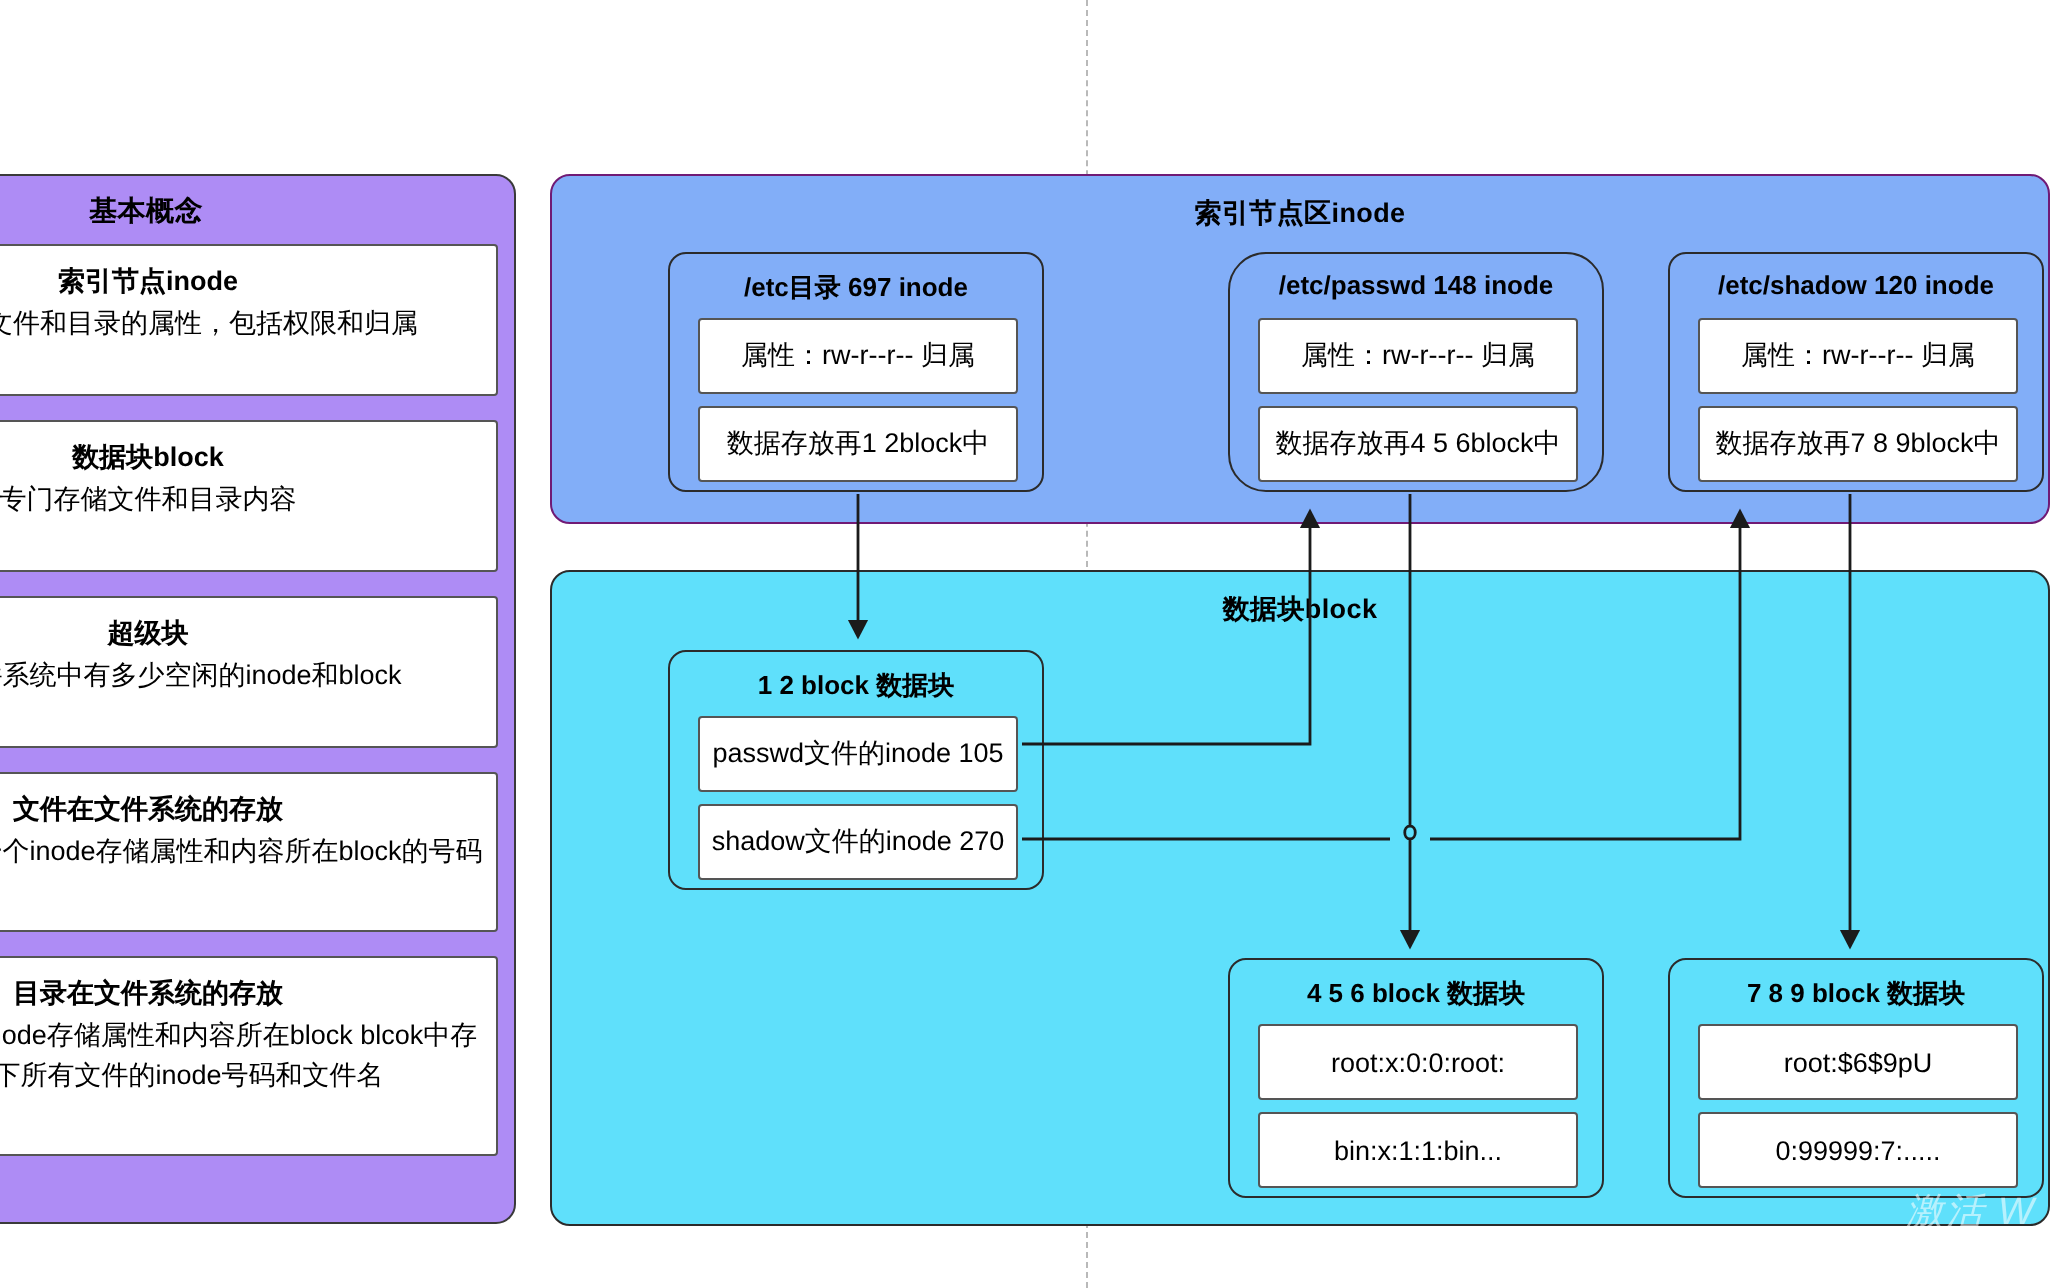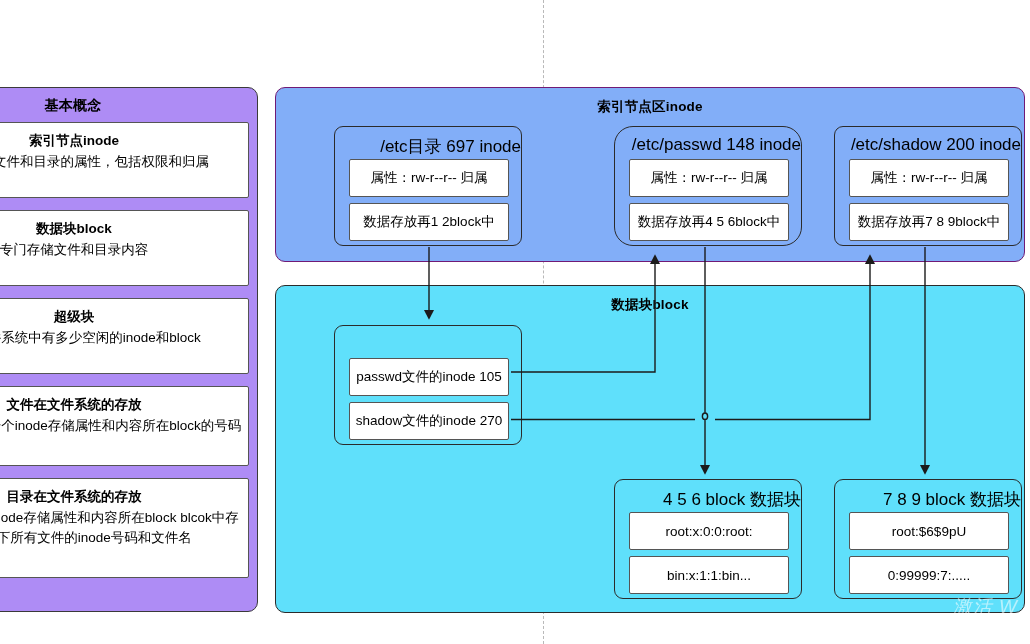--- a/index.html
+++ b/index.html
@@ -98,23 +98,23 @@
     position: absolute;
     border-radius: 9px;
     border: 1px solid #2b2b2b;
     box-sizing: border-box;
   }
   .node.on-blue  { background: #82aef8; }
   .node.on-cyan  { background: #5fe0fb; }
   .node-title {
     position: absolute;
     left: 0; right: 0; top: 8px;
-    text-align: right;
-    font-weight: normal;
-    font-size: 17px;
+    text-align: center;
+    font-weight: bold;
+    font-size: 13px;
     white-space: nowrap;
   }
   .row {
     position: absolute;
     left: 14px;
     background: #ffffff;
     border: 1px solid #555555;
     border-radius: 2px;
     text-align: center;
     font-size: 13.5px;
@@ -192,30 +192,31 @@
       <div class="row" style="top:76px;width:160px;height:38px;">数据存放再1 2block中</div>
     </div>
 
     <div class="node on-blue" style="left:338px;top:38px;width:188px;height:120px;border-radius:19px;">
       <div class="node-title">/etc/passwd 148 inode</div>
       <div class="row" style="top:32px;width:160px;height:38px;">属性：rw-r--r-- 归属</div>
       <div class="row" style="top:76px;width:160px;height:38px;">数据存放再4 5 6block中</div>
     </div>
 
     <div class="node on-blue" style="left:558px;top:38px;width:188px;height:120px;">
-      <div class="node-title">/etc/shadow 200 inode</div>
+      <div class="node-title">/etc/shadow 120 inode</div>
       <div class="row" style="top:32px;width:160px;height:38px;">属性：rw-r--r-- 归属</div>
       <div class="row" style="top:76px;width:160px;height:38px;">数据存放再7 8 9block中</div>
     </div>
   </div>
 
   <div id="block-panel" class="abs panel">
     <div class="panel-title">数据块block</div>
 
     <div class="node on-cyan" style="left:58px;top:39px;width:188px;height:120px;">
+      <div class="node-title">1 2 block 数据块</div>
       <div class="row" style="top:32px;width:160px;height:38px;">passwd文件的inode 105</div>
       <div class="row" style="top:76px;width:160px;height:38px;">shadow文件的inode 270</div>
     </div>
 
     <div class="node on-cyan" style="left:338px;top:193px;width:188px;height:120px;">
       <div class="node-title">4 5 6 block 数据块</div>
       <div class="row" style="top:32px;width:160px;height:38px;">root:x:0:0:root:</div>
       <div class="row" style="top:76px;width:160px;height:38px;">bin:x:1:1:bin...</div>
     </div>
 

